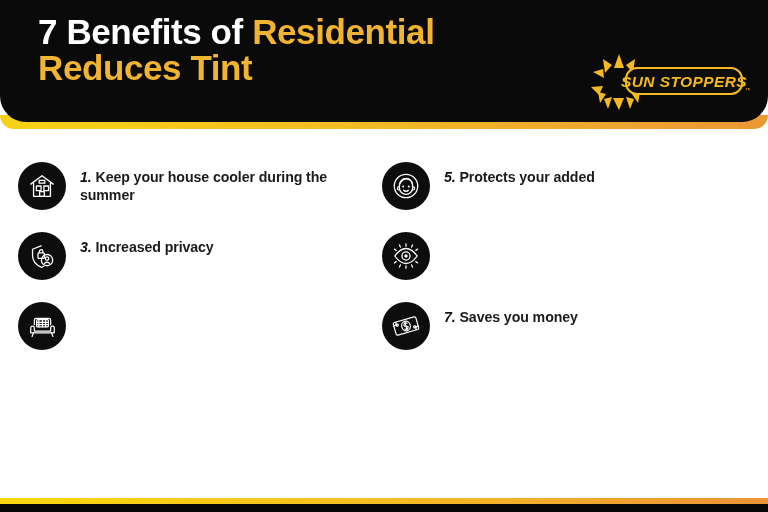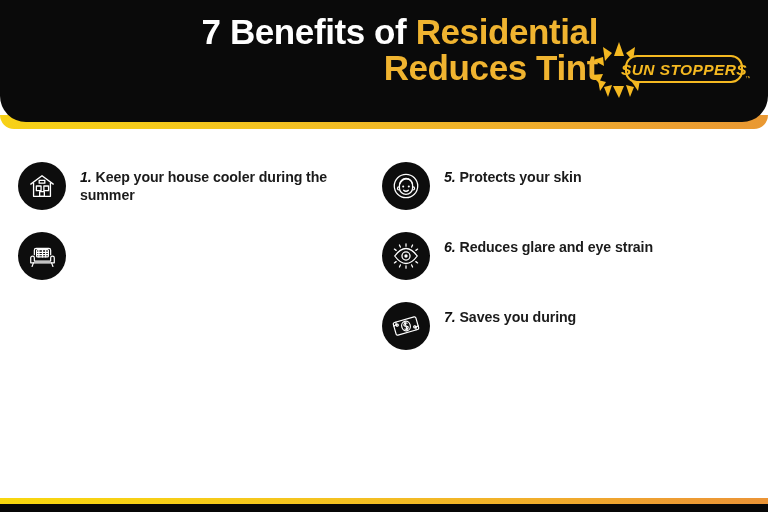--- a/index.html
+++ b/index.html
@@ -49,39 +49,38 @@
     z-index: 2;
   }
 
   .header-title {
     position: absolute;
     left: 38px;
     top: 14px;
     width: 560px;
     line-height: 1.04;
     letter-spacing: -0.4px;
-    text-align: right;
   }
 
   .title-line {
     display: block;
     font-size: 35px;
     font-weight: 700;
     font-stretch: condensed;
     white-space: nowrap;
   }
 
   .t-white { color: #ffffff; }
   .t-gold  { color: #F0B430; }
 
   
   .logo {
     position: absolute;
     right: 18px;
-    top: 40px;
+    top: 52px;
     width: 168px;
     height: 62px;
   }
 
   
   .benefits {
     position: absolute;
     top: 160px;
     left: 0;
     width: 656px;
@@ -215,20 +214,36 @@
           <path d="M13 10 h6 v3 h-6 z"></path>
         </svg>
       </div>
       <div class="benefit-text">
         <span class="benefit-num">1.</span>
         <span>Keep your house cooler during the summer</span>
       </div>
     </div>
 
 
+    <div class="benefit">
+      <div class="icon-badge">
+        <svg width="29" height="29" viewBox="0 0 32 32" fill="none" stroke="#ffffff" stroke-width="1.4" stroke-linejoin="round">
+          <path d="M15 4 L5 8 v7 c0 7 5 11 10 13 c1-0.4 2-1 3-1.7"></path>
+          <rect x="11" y="12" width="7" height="6" rx="1"></rect>
+          <path d="M12.6 12 v-1.6 a1.9 1.9 0 0 1 3.8 0 V12"></path>
+          <circle cx="21" cy="20" r="6.2"></circle>
+          <circle cx="21" cy="18.3" r="1.9"></circle>
+          <path d="M17.8 24.3 a3.6 3.6 0 0 1 6.4 0"></path>
+        </svg>
+      </div>
+      <div class="benefit-text">
+        <span class="benefit-num">3.</span>
+        <span>Increased privacy</span>
+      </div>
+    </div>
 
     <div class="benefit">
       <div class="icon-badge">
         <svg width="29" height="29" viewBox="0 0 32 32" fill="none" stroke="#ffffff" stroke-width="1.35" stroke-linejoin="round" stroke-linecap="round">
           <path d="M7 14 V9 a2 2 0 0 1 2-2 h14 a2 2 0 0 1 2 2 v5"></path>
           <rect x="9.5" y="8.5" width="13" height="8" rx="1"></rect>
           <path d="M12 8.5 V16.5 M16 8.5 V16.5 M19.5 8.5 V16.5"></path>
           <path d="M9.5 11.5 h13 M9.5 14 h13"></path>
           <path d="M5 15.5 a2 2 0 0 1 2 2 V21 h18 v-3.5 a2 2 0 0 1 2-2 a2 2 0 0 1 2 2 V23 H3 v-5.5 a2 2 0 0 1 2-2 z"></path>
           <path d="M6 23 L4.5 27 M26 23 L27.5 27"></path>
@@ -247,57 +262,53 @@
           <path d="M9 15 a7 7 0 0 1 14 0 v3 a7 7 0 0 1 -14 0 z"></path>
           <path d="M9.2 14 c2-4 5-5.5 7.5-5.5 c3 0 5.3 2 6.3 5.5"></path>
           <circle cx="13" cy="16.5" r="1.1" fill="#ffffff" stroke="none"></circle>
           <circle cx="19" cy="16.5" r="1.1" fill="#ffffff" stroke="none"></circle>
           <path d="M13.5 20.5 a3.4 3.4 0 0 0 5 0"></path>
           <path d="M8.5 17 a1.6 1.6 0 0 0 0 3.2 M23.5 17 a1.6 1.6 0 0 1 0 3.2"></path>
         </svg>
       </div>
       <div class="benefit-text">
         <span class="benefit-num">5.</span>
-        <span>Protects your skin</span>
+        <span>Protects your added</span>
       </div>
     </div>
 
     <div class="benefit">
       <div class="icon-badge">
         <svg width="30" height="30" viewBox="0 0 32 32" fill="none" stroke="#ffffff" stroke-width="1.35" stroke-linecap="round">
           <path d="M4 16 c4-5.5 8-8 12-8 s8 2.5 12 8 c-4 5.5-8 8-12 8 s-8-2.5-12-8 z"></path>
           <circle cx="16" cy="16" r="4.3"></circle>
           <circle cx="16" cy="16" r="1.8" fill="#ffffff" stroke="none"></circle>
           <path d="M16 5.5 V3 M10 6.5 L9 4.3 M22 6.5 L23 4.3 M5.5 10 L3.6 8.6 M26.5 10 L28.4 8.6"></path>
           <path d="M16 26.5 V29 M10 25.5 L9 27.7 M22 25.5 L23 27.7 M5.5 22 L3.6 23.4 M26.5 22 L28.4 23.4"></path>
         </svg>
-      </div>
-      <div class="benefit-text">
-        <span class="benefit-num">6.</span>
-        <span>Reduces glare and eye strain</span>
       </div>
     </div>
 
     <div class="benefit">
       <div class="icon-badge">
         <svg width="30" height="30" viewBox="0 0 32 32" fill="none" stroke="#ffffff" stroke-width="1.3" stroke-linejoin="round" stroke-linecap="round">
           <g transform="rotate(-16 16 16)">
             <rect x="3.5" y="9" width="25" height="14" rx="1.6"></rect>
             <ellipse cx="16" cy="16" rx="4.6" ry="5.2"></ellipse>
             <path d="M16 11.4 V20.6"></path>
             <path d="M17.9 13.4 a2.2 2.2 0 0 0 -3.8 1.3 c0 2.2 3.8 1 3.8 3 a2.2 2.2 0 0 1 -3.8 1.1"></path>
             <circle cx="7.3" cy="12.6" r="1.1"></circle>
             <circle cx="24.7" cy="19.4" r="1.1"></circle>
             <path d="M3.5 12.6 a3.2 3.2 0 0 0 3.2 -3.2 M28.5 19.4 a3.2 3.2 0 0 0 -3.2 3.2"></path>
           </g>
         </svg>
       </div>
       <div class="benefit-text">
         <span class="benefit-num">7.</span>
-        <span> Saves you during</span>
+        <span> Saves you money</span>
       </div>
     </div>
 
   </div>
 </div>
 
 <div class="footer-bar"></div>
 <div class="footer-strip"></div>
 
 </body></html>

